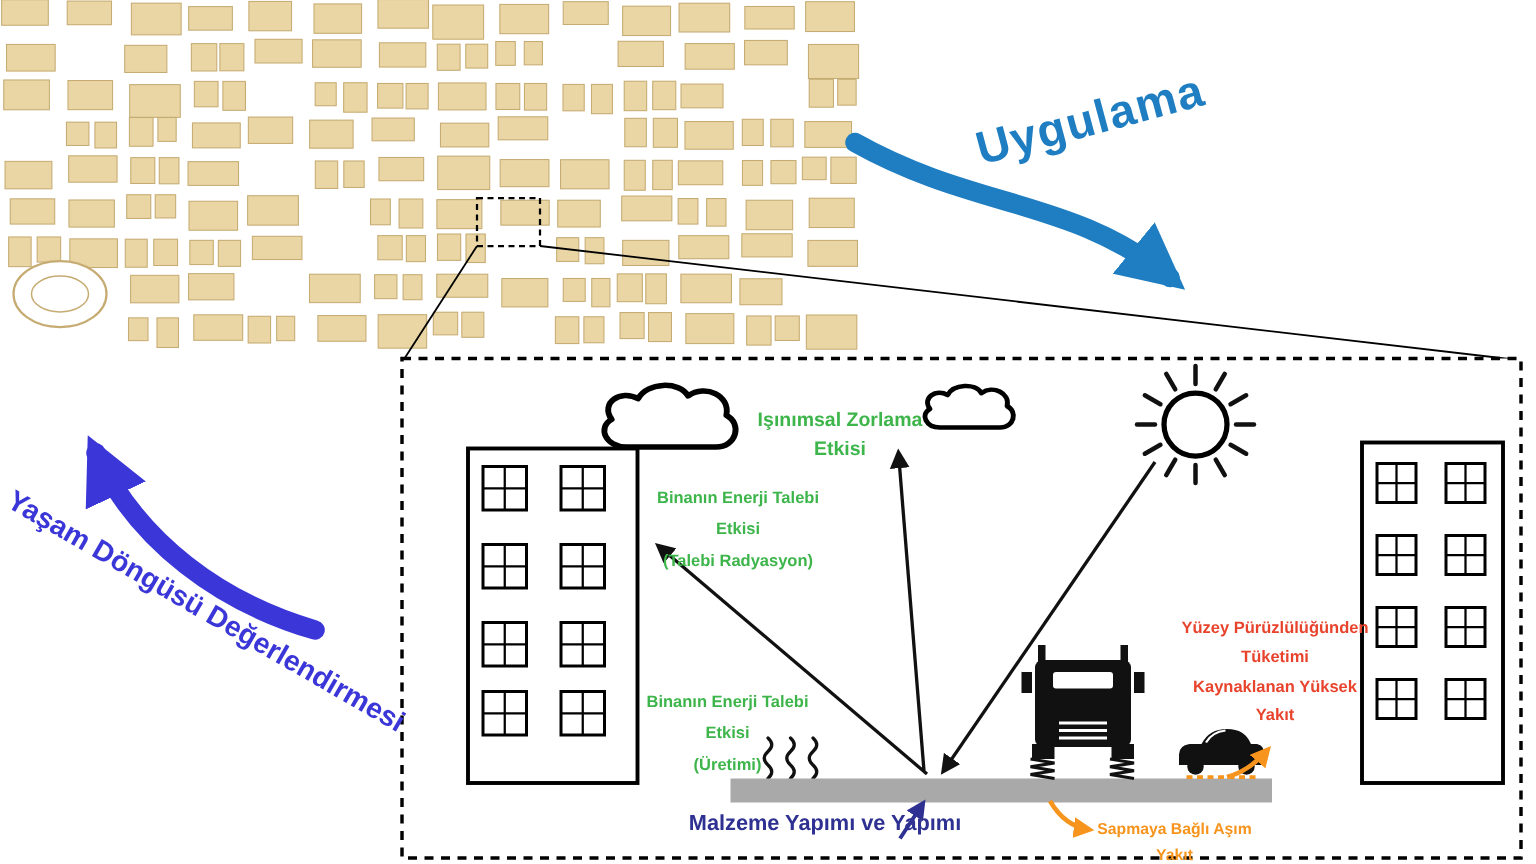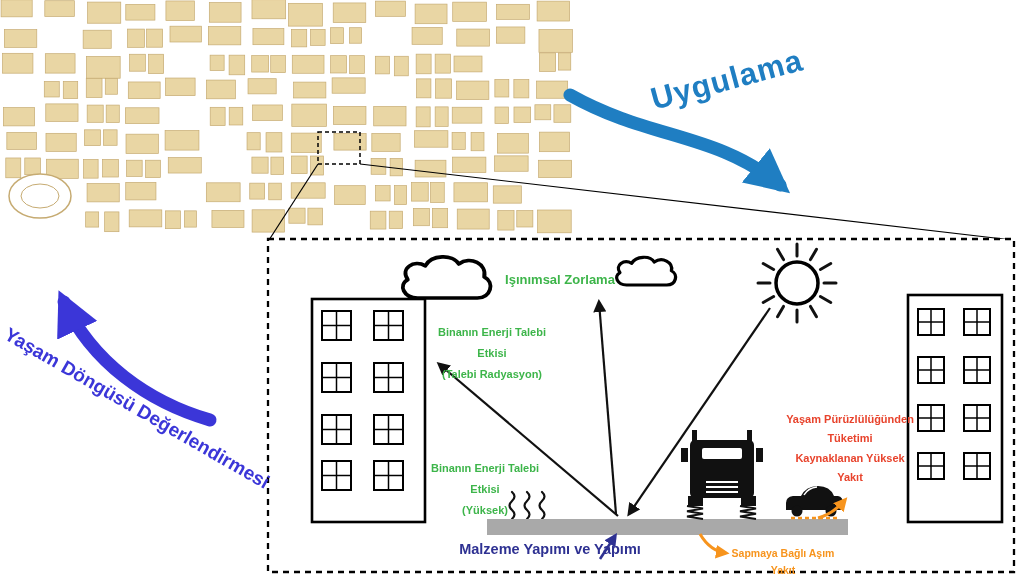--- a/index.html
+++ b/index.html
@@ -319,34 +319,35 @@
 
     <path d="M 570,95 C 650,140 715,132 780,185" style="stroke:var(--application_blue);stroke-width:13;fill:none;stroke-linecap:round" marker-end="url(#ah-app)"></path>
     <path d="M 210,420 C 148,402 92,362 64,302" style="stroke:var(--lifecycle_blue);stroke-width:13;fill:none;stroke-linecap:round" marker-end="url(#ah-life)"></path>
   </svg>
 
   <div class="lbl app-title" style="left:622px;top:62px;width:210px">Uygulama</div>
   <div class="lbl life-title" style="left:6px;top:322px">Yaşam Döngüsü Değerlendirmesi</div>
 
   <div class="lbl green" style="left:493px;top:271px;width:134px;font-size:13px;line-height:1.45">
     <div>Işınımsal Zorlama</div>
+    <div>Etkisi</div>
   </div>
 
   <div class="lbl green" style="left:425px;top:322px;width:134px;font-size:11px;line-height:1.9">
     <div>Binanın Enerji Talebi Etkisi</div>
     <div>(Talebi Radyasyon)</div>
   </div>
 
   <div class="lbl green" style="left:420px;top:458px;width:130px;font-size:11px;line-height:1.9">
     <div>Binanın Enerji Talebi Etkisi</div>
-    <div>(Yüksek)</div>
+    <div>(Üretimi)</div>
   </div>
 
   <div class="lbl red" style="left:786px;top:410px;width:128px;font-size:11px;line-height:1.75">
-    <div>Yaşam Pürüzlülüğünden</div>
+    <div>Yüzey Pürüzlülüğünden</div>
     <div>Tüketimi</div>
     <div>Kaynaklanan Yüksek Yakıt</div>
   </div>
 
   <div class="lbl navy" style="left:455px;top:541px;width:190px;font-size:14.5px">
     <div>Malzeme Yapımı ve Yapımı</div>
   </div>
 
   <div class="lbl orange" style="left:718px;top:545px;width:130px;font-size:10.5px;line-height:1.6">
     <div>Sapmaya Bağlı Aşım Yakıt</div>

